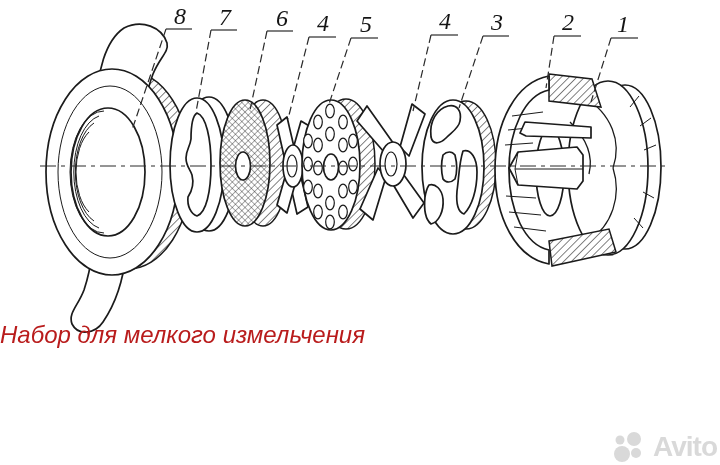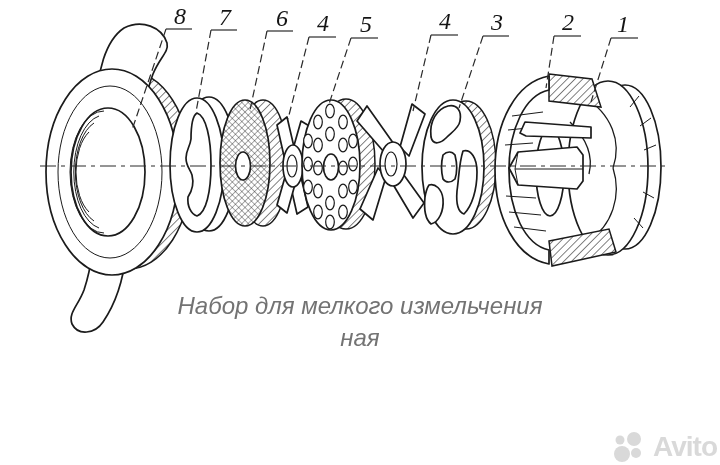--- a/index.html
+++ b/index.html
@@ -8,22 +8,22 @@
   .diagram{position:absolute;left:0;top:0;}
   
   .s  {fill:#fff;stroke:#1b1b1b;stroke-width:1.7;stroke-linejoin:round;}
   .t  {fill:none;stroke:#1b1b1b;stroke-width:1.3;stroke-linejoin:round;}
   .thin{fill:none;stroke:#1b1b1b;stroke-width:1;}
   .hole{fill:#fff;stroke:#1b1b1b;stroke-width:1.2;}
   .lead{stroke:#2a2a2a;stroke-width:1.2;fill:none;}
   .dash{stroke-dasharray:8 4;}
   .axis{stroke:#2a2a2a;stroke-width:1;fill:none;stroke-dasharray:16 5 4 5;}
   .num{font:italic 24px "Liberation Serif",serif;fill:#141414;text-anchor:middle;}
-  .caption{position:absolute;left:0;right:0;top:290px;text-align:center;
-           font:italic 24px/31.5px "Liberation Sans",sans-serif;color:#737373;}
+  .caption{position:absolute;left:0;right:0;top:319px;text-align:left;
+           font:italic 24px/31.5px "Liberation Sans",sans-serif;color:#b91c1c;}
   .watermark{position:absolute;right:3px;bottom:2px;display:flex;align-items:center;
              gap:6px;color:#d9d9d9;}
   .watermark .wm-text{font:bold 28px "Liberation Sans",sans-serif;letter-spacing:-1px;}
 </style>
 </head>
 <body>
 
 <div class="canvas">
 
   <svg class="diagram" width="720" height="345" viewBox="0 0 720 345">
@@ -168,21 +168,20 @@
       <text class="num" x="366" y="32">5</text>
       <text class="num" x="445" y="29">4</text>
       <text class="num" x="497" y="30">3</text>
       <text class="num" x="568" y="30">2</text>
       <text class="num" x="623" y="32">1</text>
     </g>
   </svg>
 
   <div class="caption">
     <div>Набор для мелкого измельчения</div>
-    <div>ная</div>
   </div>
 
   <div class="watermark">
     <svg width="36" height="32" viewBox="0 0 36 32">
       <circle cx="9" cy="9" r="4.5" fill="#d9d9d9"></circle>
       <circle cx="23" cy="8" r="7" fill="#d9d9d9"></circle>
       <circle cx="11" cy="23" r="8" fill="#d9d9d9"></circle>
       <circle cx="25" cy="22" r="5" fill="#d9d9d9"></circle>
     </svg>
     <span class="wm-text">Avito</span>

